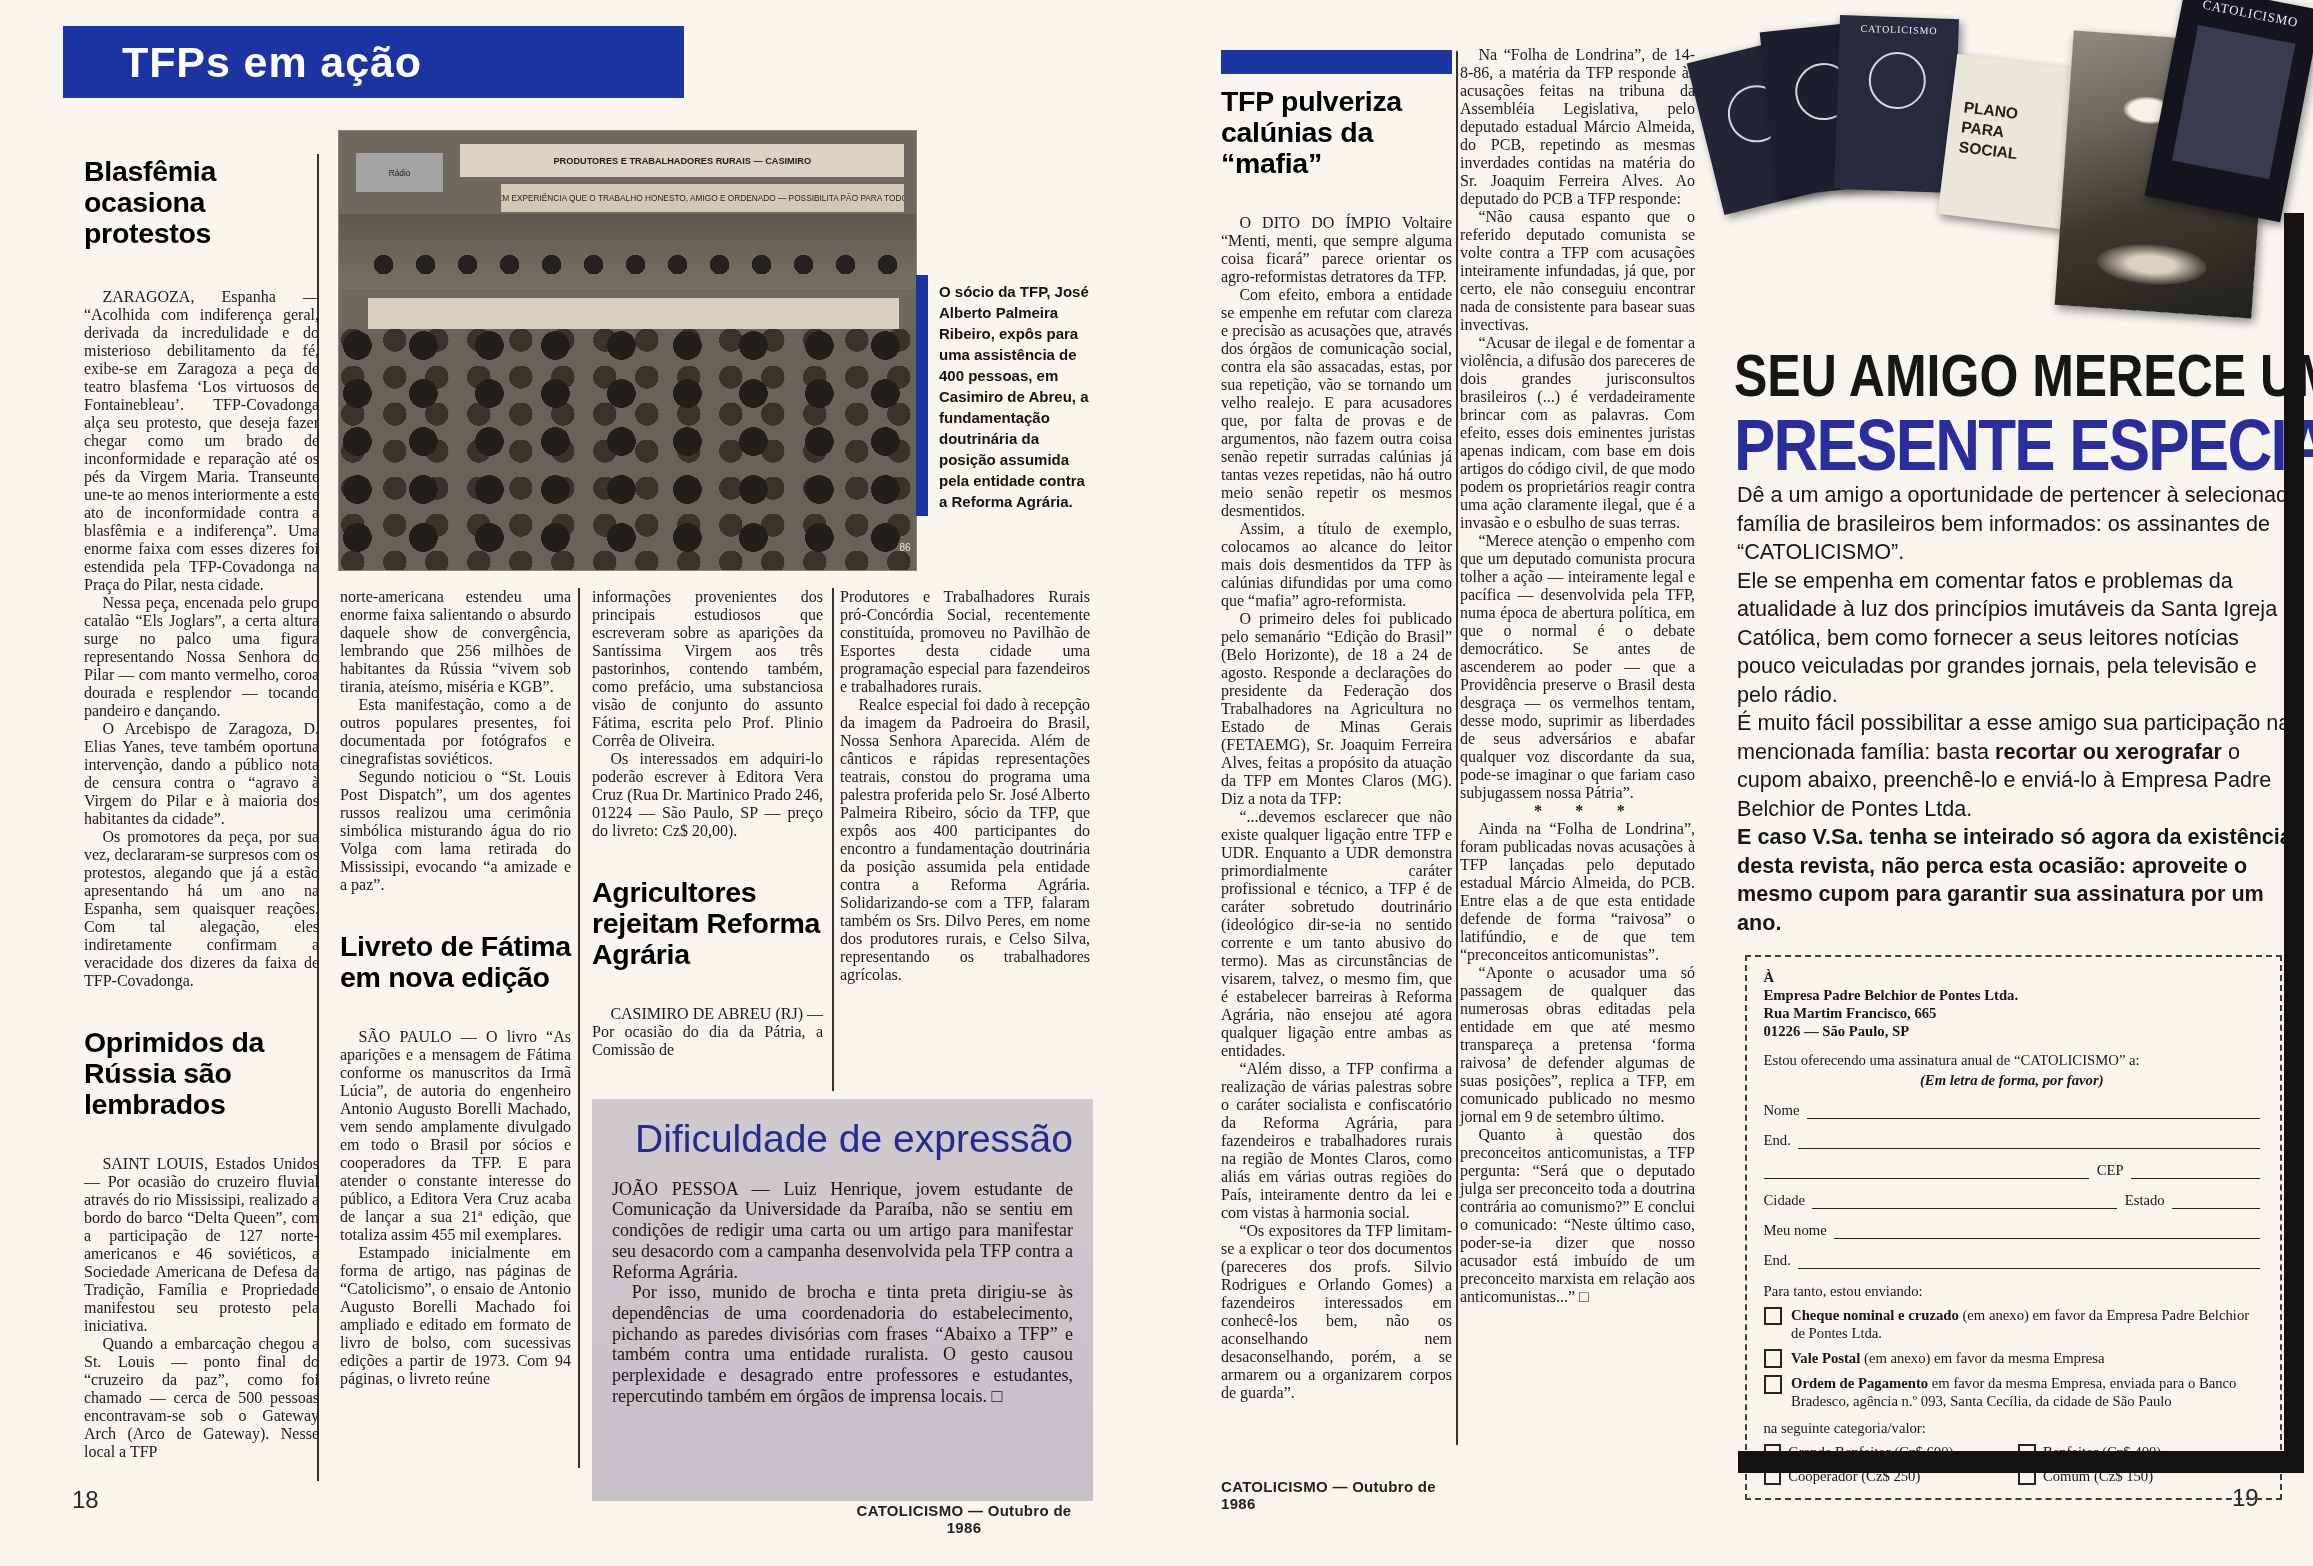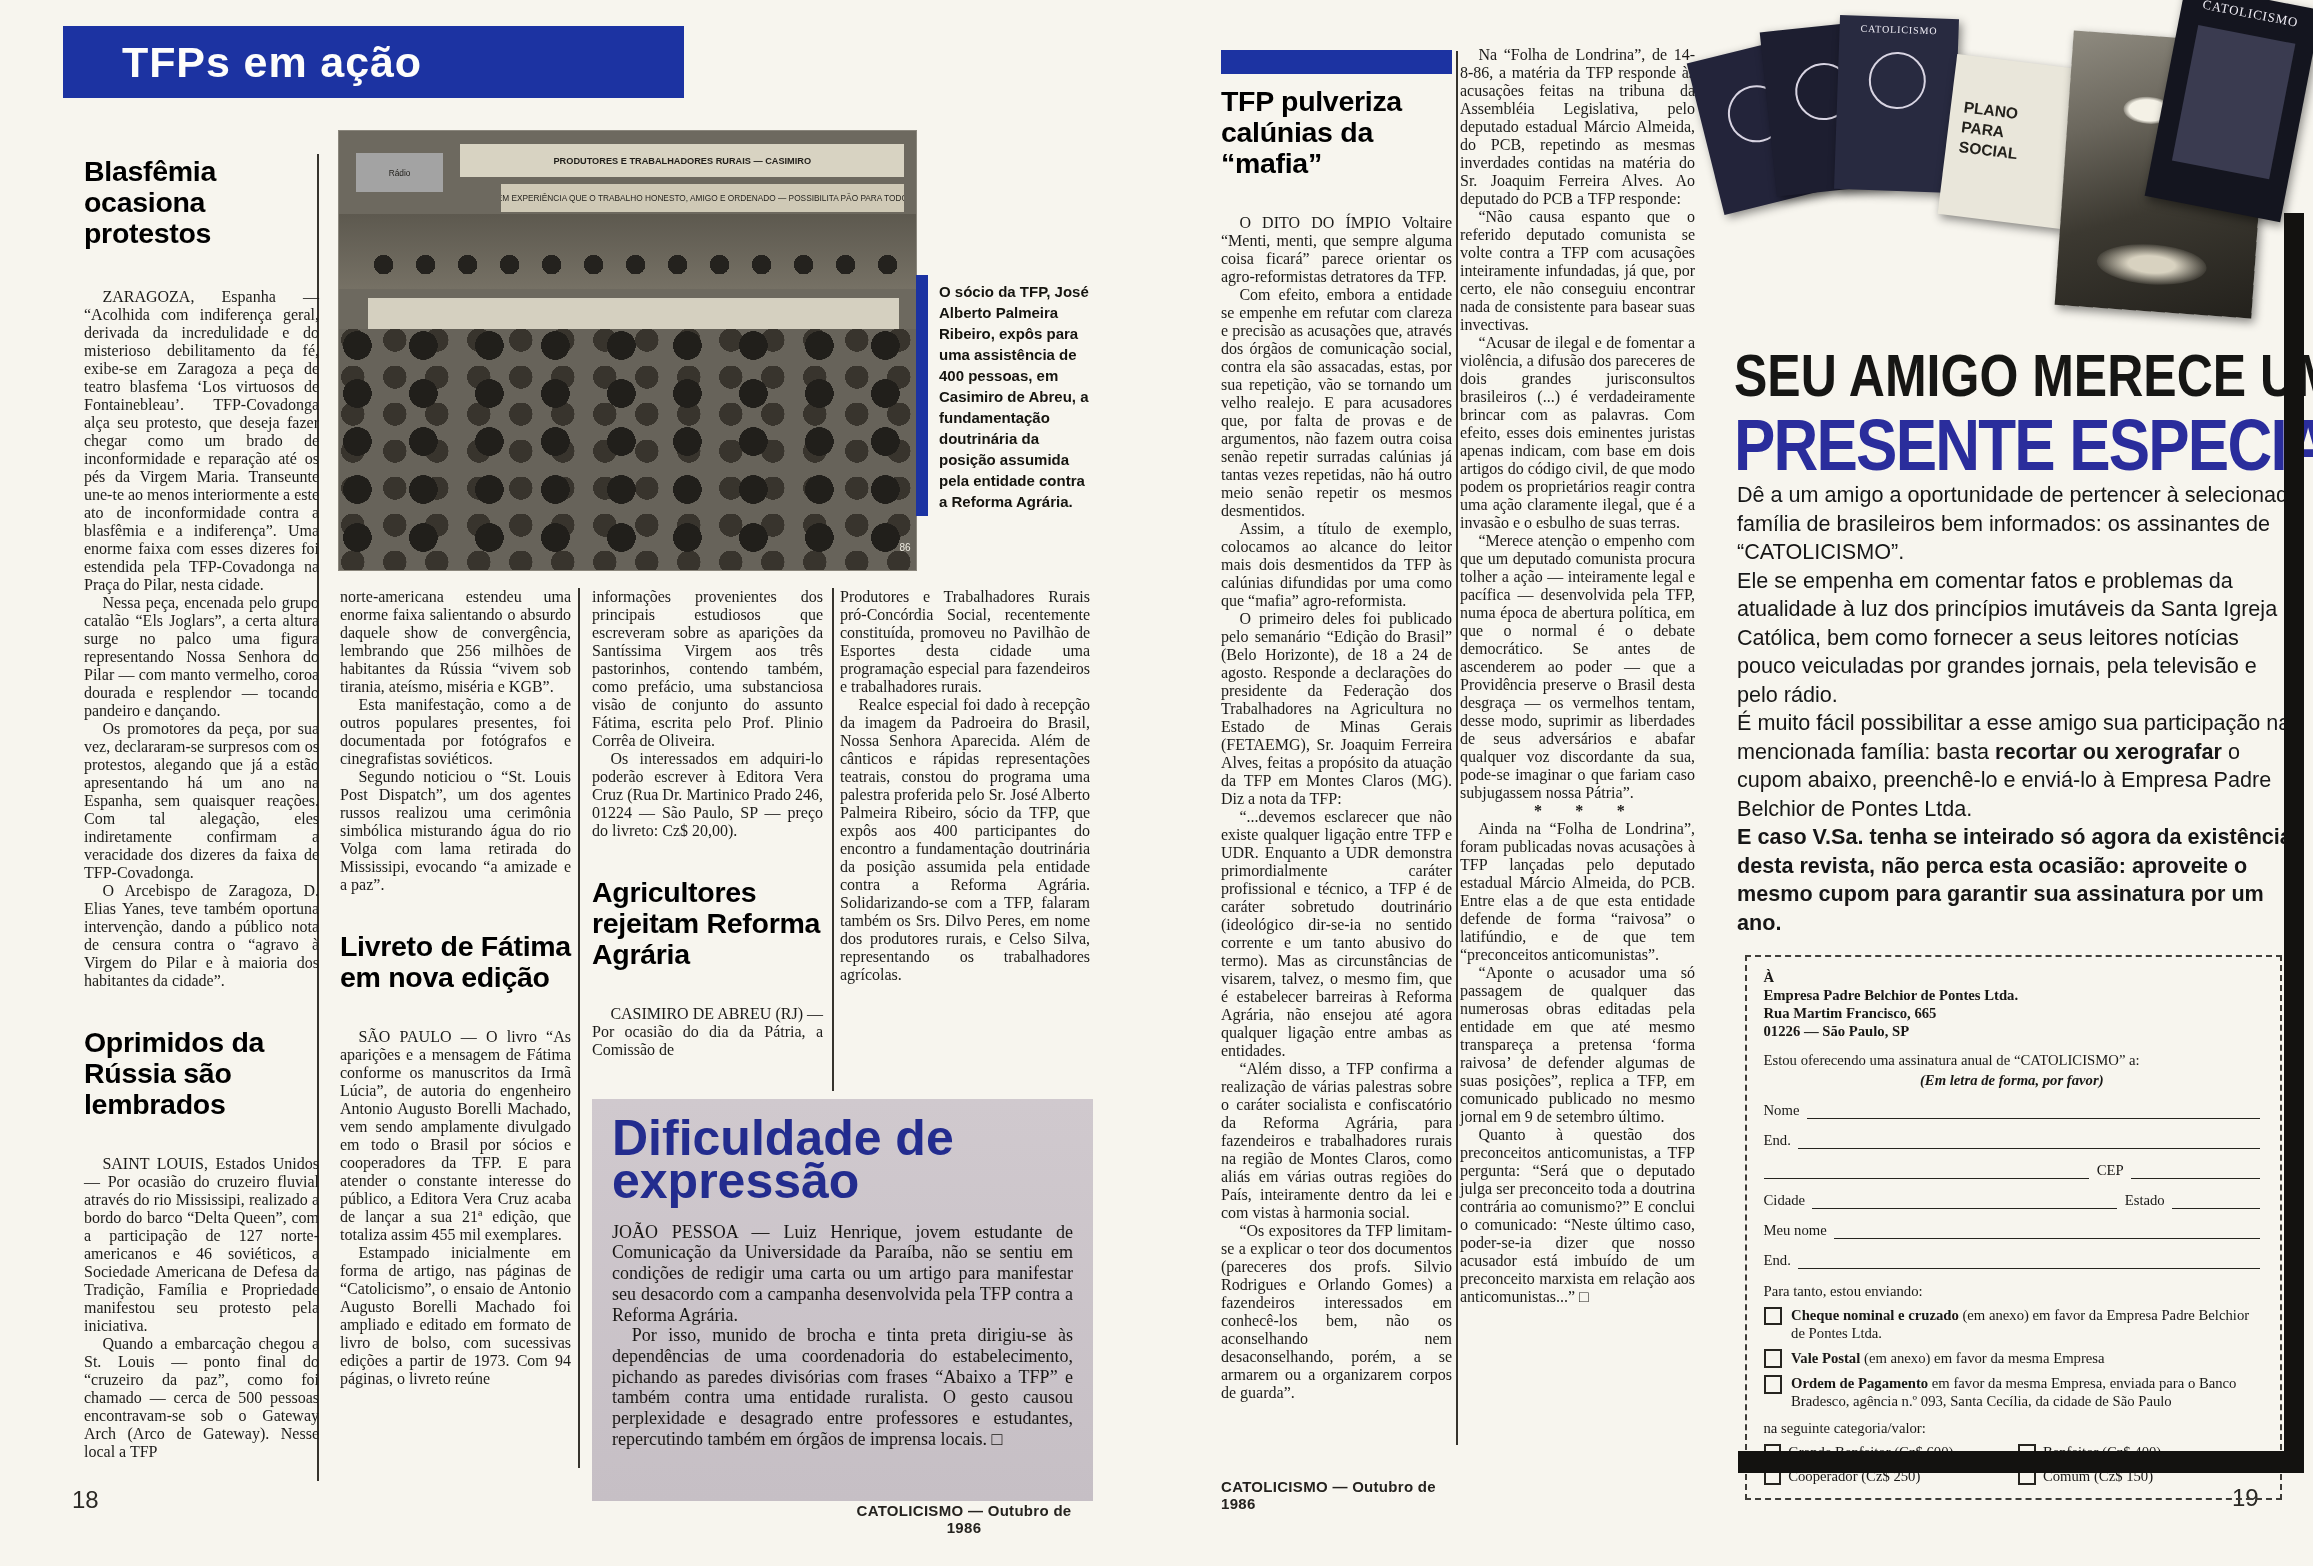--- a/index.html
+++ b/index.html
@@ -35,22 +35,22 @@
             background-image:radial-gradient(circle 14.7px at 18.4px 16.5px,#211f1b 97%,transparent 98%),
                              radial-gradient(circle 12px at 13.8px 11px,#38342d 97%,transparent 98%);
             background-size:66px 48px,42px 37px;}
   .ph-credit{position:absolute;right:5.5px;bottom:17px;color:#efece2;font-family:"Liberation Sans",sans-serif;font-size:10px;}
   .cap-bar{position:absolute;left:916px;top:275px;width:12px;height:241px;background:#1c33a2;}
   .caption{position:absolute;left:939px;top:281px;width:156px;font-family:"Liberation Sans",sans-serif;
            font-size:15px;line-height:21px;font-weight:700;color:#15140f;text-align:left;}
   
   .dbox{position:absolute;left:592px;top:1099px;width:501px;height:402px;background:linear-gradient(180deg,#d0c9ce,#c6bfc5);
         box-sizing:border-box;padding:14.7px 20px;}
-  .dbox h2{font-family:"Liberation Sans",sans-serif;font-weight:700;font-size:50px;line-height:43px;
-           color:#232c8e;text-align:left;margin:3.7px 0 18.4px 0;}
+  .dbox h2{font-family:"Liberation Sans",sans-serif;font-weight:400;font-size:39px;line-height:43px;
+           color:#232c8e;text-align:right;margin:3.7px 0 18.4px 0;}
   .dbox p{margin:0;font-size:18px;line-height:20.7px;text-align:justify;text-indent:1.1em;color:#181613;}
   .dbox p.noind{text-indent:0;}
   
   .rbar{position:absolute;left:1221px;top:50px;width:231px;height:24px;background:#1c33a2;}
   .sep{text-align:center;letter-spacing:14.7px;font-weight:700;margin:13px 0 11px 0;text-indent:0;}
   
   .footer{position:absolute;font-family:"Liberation Sans",sans-serif;font-weight:700;font-size:15px;
           letter-spacing:0.3px;color:#24221e;}
   .pagenum{position:absolute;font-family:"Liberation Sans",sans-serif;font-size:24px;color:#2a2824;}
   
@@ -113,22 +113,22 @@
   <div class="caption">O sócio da TFP, José Alberto Palmeira Ribeiro, expôs para uma assistência de 400 pessoas, em Casimiro de Abreu, a fundamentação doutrinária da posição assumida pela entidade contra a Reforma Agrária.</div>
 
   <div class="vrule" style="left:317px;top:154px;height:1327px;"></div>
   <div class="vrule" style="left:578px;top:588px;height:880px;"></div>
   <div class="vrule" style="left:832px;top:588px;height:503px;"></div>
 
   <div class="col" style="left:84px;top:156px;width:235px;">
     <h2 class="head">Blasfêmia ocasiona protestos</h2>
     <p>ZARAGOZA, Espanha — “Acolhida com indiferença geral, derivada da incredulidade e do misterioso debilitamento da fé, exibe-se em Zaragoza a peça de teatro blasfema ‘Los virtuosos de Fontainebleau’. TFP-Covadonga alça seu protesto, que deseja fazer chegar como um brado de inconformidade e reparação até os pés da Virgem Maria. Transeunte une-te ao menos interiormente a este ato de inconformidade contra a blasfêmia e a indiferença”. Uma enorme faixa com esses dizeres foi estendida pela TFP-Covadonga na Praça do Pilar, nesta cidade.</p>
     <p>Nessa peça, encenada pelo grupo catalão “Els Joglars”, a certa altura surge no palco uma figura representando Nossa Senhora do Pilar — com manto vermelho, coroa dourada e resplendor — tocando pandeiro e dançando.</p>
+    <p>O Arcebispo de Zaragoza, D. Elias Yanes, teve também oportuna intervenção, dando a público nota de censura contra o “agravo à Virgem do Pilar e à maioria dos habitantes da cidade”.</p>
     <p>Os promotores da peça, por sua vez, declararam-se surpresos com os protestos, alegando que já a estão apresentando há um ano na Espanha, sem quaisquer reações. Com tal alegação, eles indiretamente confirmam a veracidade dos dizeres da faixa de TFP-Covadonga.</p>
-    <p>O Arcebispo de Zaragoza, D. Elias Yanes, teve também oportuna intervenção, dando a público nota de censura contra o “agravo à Virgem do Pilar e à maioria dos habitantes da cidade”.</p>
     <h2 class="head mid">Oprimidos da Rússia são lembrados</h2>
     <p>SAINT LOUIS, Estados Unidos — Por ocasião do cruzeiro fluvial através do rio Mississipi, realizado a bordo do barco “Delta Queen”, com a participação de 127 norte-americanos e 46 soviéticos, a Sociedade Americana de Defesa da Tradição, Família e Propriedade manifestou seu protesto pela iniciativa.</p>
     <p>Quando a embarcação chegou a St. Louis — ponto final do “cruzeiro da paz”, como foi chamado — cerca de 500 pessoas encontravam-se sob o Gateway Arch (Arco de Gateway). Nesse local a TFP</p>
   </div>
 
   <div class="col" style="left:340px;top:588px;width:231px;">
     <p class="noind">norte-americana estendeu uma enorme faixa salientando o absurdo daquele show de convergência, lembrando que 256 milhões de habitantes da Rússia “vivem sob tirania, ateísmo, miséria e KGB”.</p>
     <p>Esta manifestação, como a de outros populares presentes, foi documentada por fotógrafos e cinegrafistas soviéticos.</p>
     <p>Segundo noticiou o “St. Louis Post Dispatch”, um dos agentes russos realizou uma cerimônia simbólica misturando água do rio Volga com lama retirada do Mississipi, evocando “a amizade e a paz”.</p>
     <h2 class="head mid">Livreto de Fátima em nova edição</h2>

